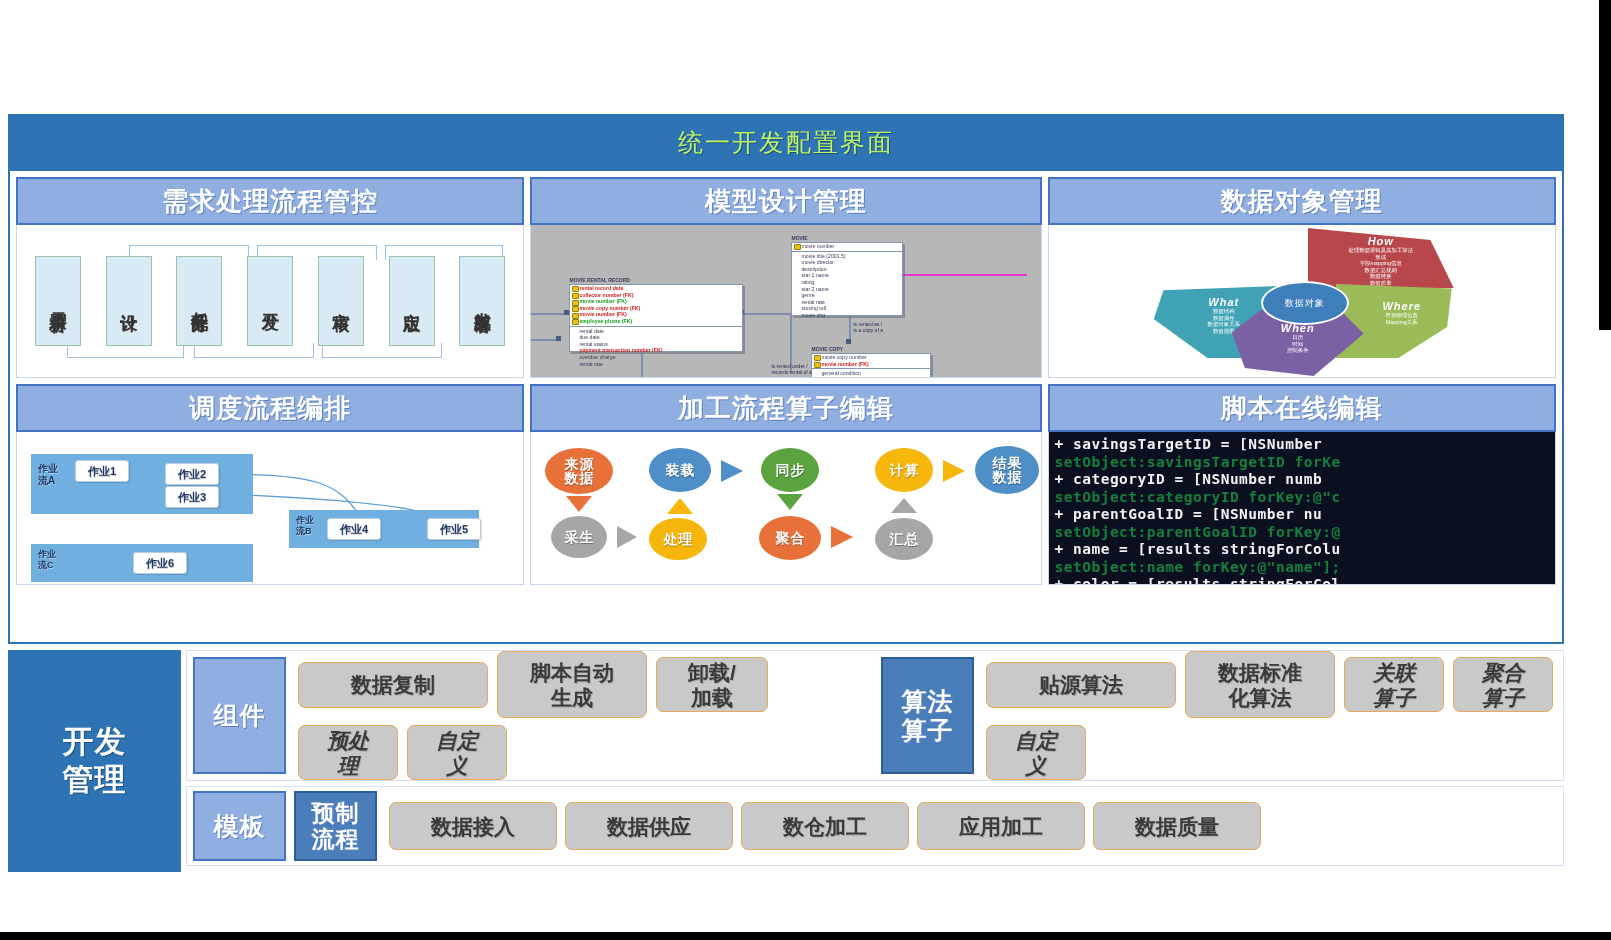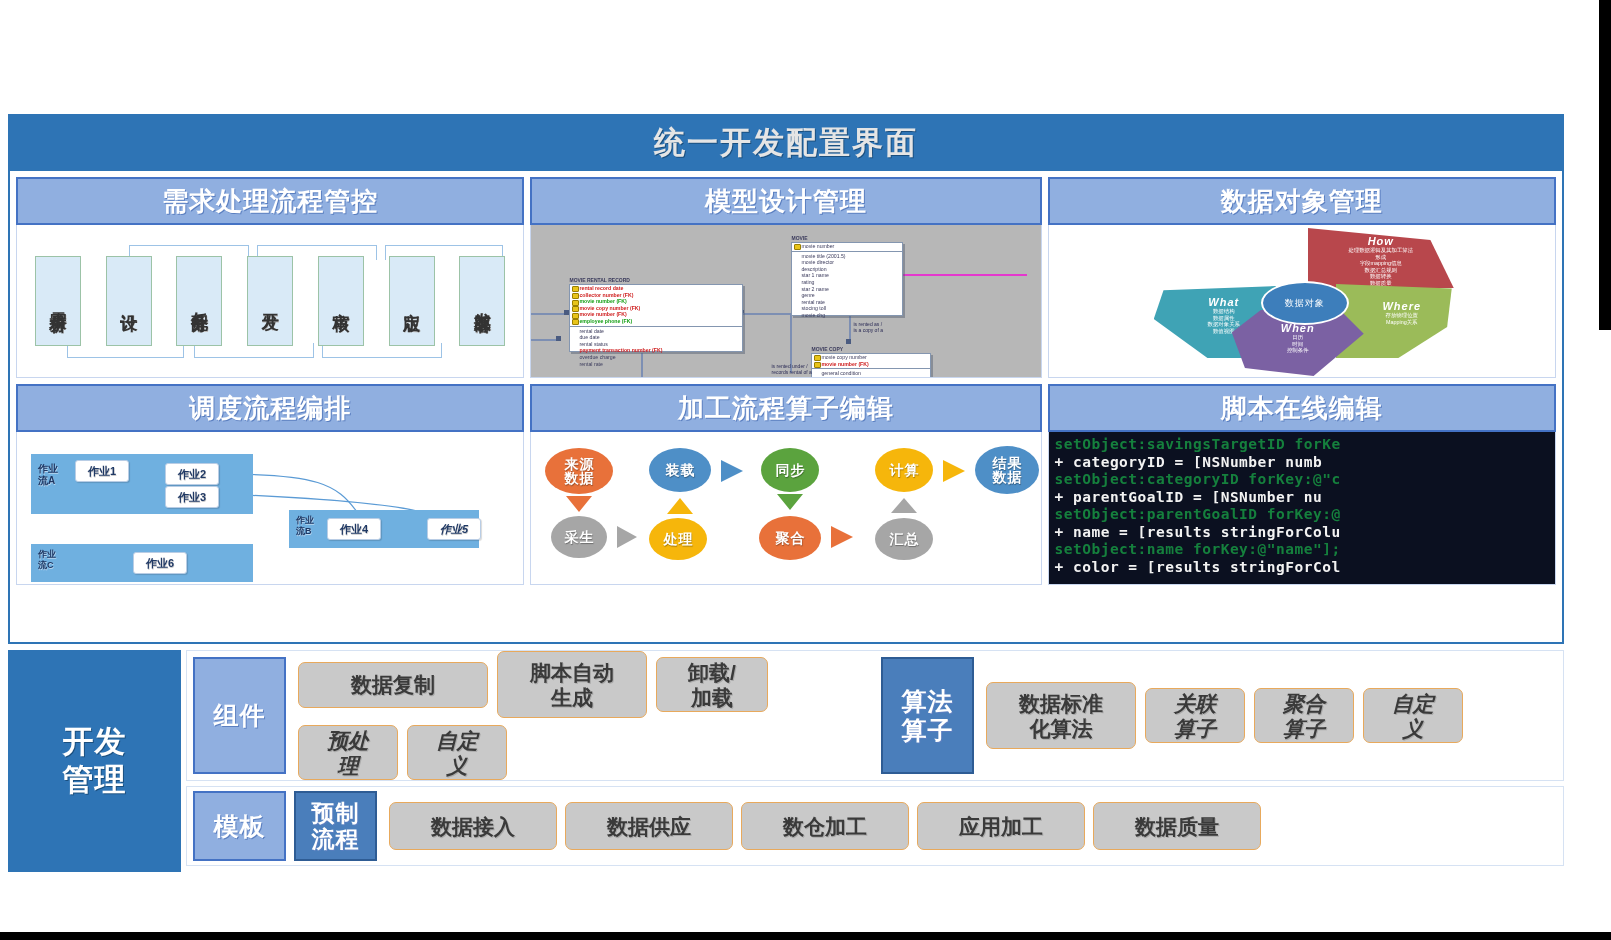--- a/index.html
+++ b/index.html
@@ -6,21 +6,21 @@
   body{width:1611px;height:940px;overflow:hidden;font-family:"Liberation Sans","DejaVu Sans",sans-serif;}
   .page{position:relative;width:1611px;height:940px;background:#fff;}
   .edge-right{position:absolute;right:0;top:0;width:12px;height:330px;background:#000;}
   .edge-bottom{position:absolute;left:0;bottom:0;width:1611px;height:8px;background:#000;}
 
   
   .board{position:absolute;left:8px;top:114px;width:1556px;height:706px;}
 
   .title-bar{position:absolute;left:0;top:0;width:1556px;height:57px;background:#2E74B5;
              border:2px solid #2E74B5;box-sizing:border-box;display:flex;align-items:center;justify-content:center;}
-  .title-bar .t{color:#e5e5e5;font-size:31px;font-weight:bold;letter-spacing:2px;
+  .title-bar .t{color:#bef264;font-size:25px;font-weight:normal;letter-spacing:2px;
                 text-shadow:1px 1px 0 #1b4f7e;}
 
   .grid-wrap{position:absolute;left:0;top:57px;width:1556px;height:473px;
              border:2px solid #2E74B5;border-top:none;box-sizing:border-box;background:#ffffff;padding:6px;}
 
   .row{display:flex;gap:6px;}
   .col{flex:1 1 0;display:flex;flex-direction:column;}
   .col-wide{flex:1.005 1 0;}
 
   .panel-head{height:48px;background:#90AFE0;border:2px solid #4472C4;box-sizing:border-box;
@@ -330,21 +330,21 @@
               </div>
               <div class="job" style="left:58px;top:28px;width:52px;height:20px;">作业1</div>
               <div class="job" style="left:148px;top:31px;width:52px;height:20px;">作业2</div>
               <div class="job" style="left:148px;top:54px;width:52px;height:20px;">作业3</div>
 
               <div class="flowbox" style="left:272px;top:78px;width:190px;height:38px;">
                 <div class="fl" style="top:5px;font-size:9px;line-height:11px;white-space:pre-line">作业
 流B</div>
               </div>
               <div class="job" style="left:310px;top:86px;width:52px;height:20px;">作业4</div>
-              <div class="job" style="left:410px;top:86px;width:52px;height:20px;font-style:italic;">作业5</div>
+              <div class="job" style="left:410px;top:86px;width:52px;height:20px;">作业5</div>
 
               <div class="flowbox" style="left:14px;top:112px;width:222px;height:38px;">
                 <div class="fl" style="top:5px;font-size:9px;line-height:11px;white-space:pre-line">作业
 流C</div>
               </div>
               <div class="job" style="left:116px;top:120px;width:52px;height:20px;">作业6</div>
             </div>
           </div>
         </div>
 
@@ -384,20 +384,21 @@
             </div>
           </div>
         </div>
 
         <div class="col">
           <div class="panel-head">
             <div class="ph">脚本在线编辑</div>
           </div>
           <div class="panel-body">
             <div class="code">
+              <div class="cl c-w">+ savingsTargetID  =  [NSNumber</div>
               <div class="cl c-c">setObject:savingsTargetID forKe</div>
               <div class="cl c-w">+ categoryID  =  [NSNumber numb</div>
               <div class="cl c-c">setObject:categoryID forKey:@"c</div>
               <div class="cl c-w">+ parentGoalID  =  [NSNumber nu</div>
               <div class="cl c-c">setObject:parentGoalID forKey:@</div>
               <div class="cl c-w">+ name = [results stringForColu</div>
               <div class="cl c-c">setObject:name forKey:@"name"];</div>
               <div class="cl c-w">+ color = [results stringForCol</div>
 
             </div>
@@ -431,20 +432,21 @@
 义</div>
             </div>
           </div>
 
           <div class="half">
             <div class="cat strong">
               <div class="ct" style="white-space:pre-line">算法
 算子</div>
             </div>
             <div class="chips">
+              <div class="chip w-lg">贴源算法</div>
               <div class="chip w-md" style="white-space:pre-line">数据标准
 化算法</div>
               <div class="chip w-xs" style="white-space:pre-line">关联
 算子</div>
               <div class="chip w-xs" style="white-space:pre-line">聚合
 算子</div>
               <div class="chip w-xs" style="white-space:pre-line">自定
 义</div>
             </div>
           </div>

